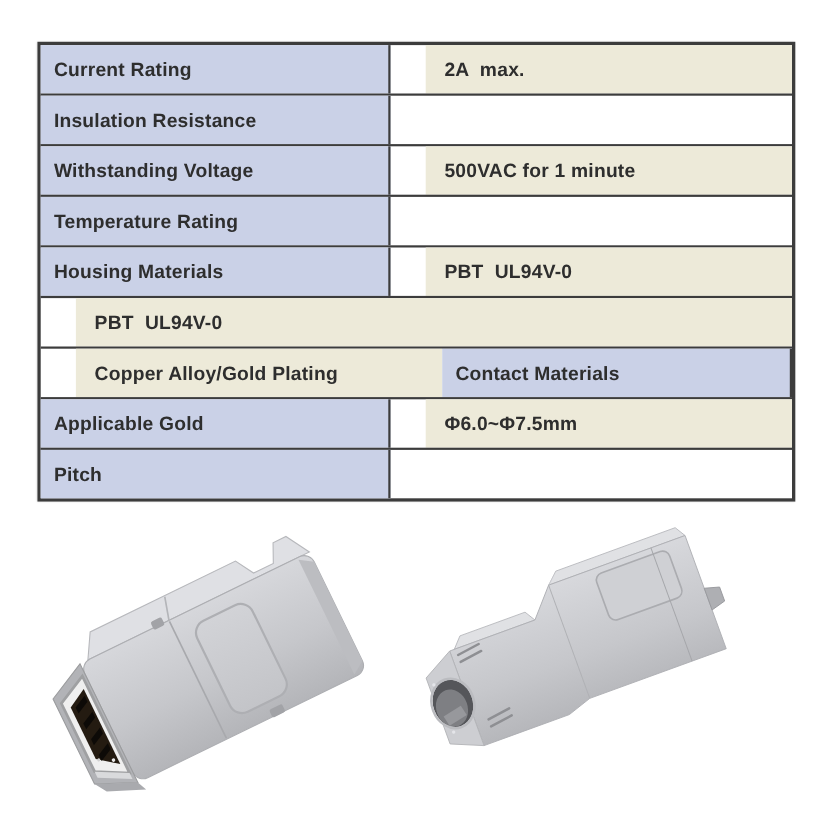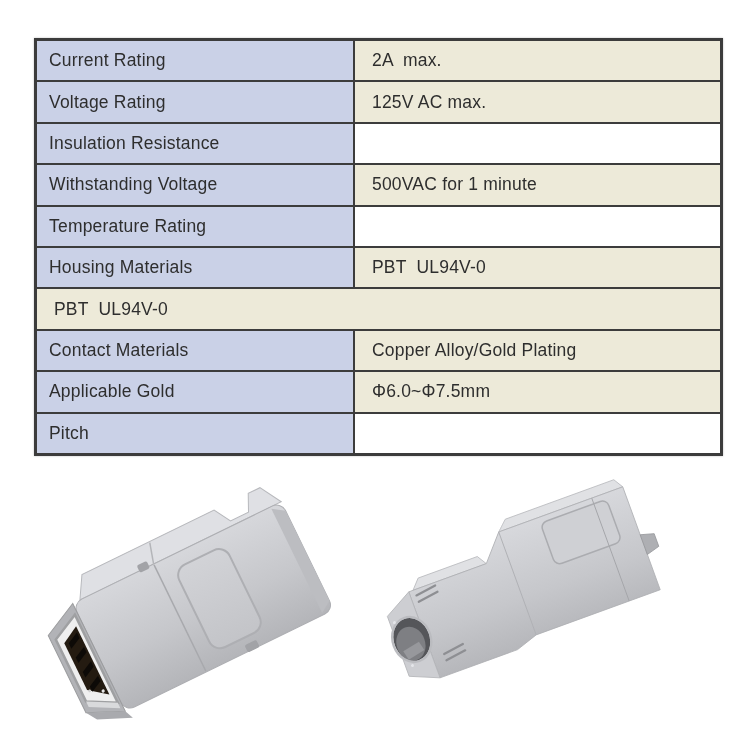--- a/index.html
+++ b/index.html
@@ -11,64 +11,60 @@
   
   .spec-table{
     position:absolute;left:34px;top:38px;width:689px;height:418px;
     box-sizing:border-box;border:3px solid var(--tbl-border,#3c3c3c);
     display:flex;flex-direction:column;
     box-shadow:0 0 2px rgba(0,0,0,.25);
   }
   .spec-row{flex:1;display:flex;border-top:2px solid var(--tbl-border,#3c3c3c);min-height:0;}
   .spec-row:first-child{border-top:none;}
   .cell{display:flex;align-items:center;box-sizing:border-box;
-    font-size:17.5px;letter-spacing:.2px;color:var(--tbl-text,#2e2e2e);white-space:pre;}
+    font-size:17.5px;letter-spacing:.2px;color:var(--tbl-text,#2e2e2e);white-space:pre;font-weight:bold;}
   .cell.label{width:318px;background:var(--label-bg,#cad1e7);padding-left:12px;
     border-right:2px solid var(--tbl-border,#3c3c3c);}
-  .cell.value{flex:1;background:var(--value-bg,#edead9);padding-left:17px;}
+  .cell.value{flex:1;background:var(--value-bg,#edead9);padding-left:17px;margin-left:32px;}
   
   .photo{position:absolute;}
   .photo-front{left:44px;top:479px;width:310px;height:266px;}
   .photo-rear{left:380px;top:470px;width:330px;height:262px;}
   svg{display:block;}
 </style>
 </head>
 <body>
 
 <div class="stage">
 
   <div class="spec-table">
       <div class="spec-row">
         <div class="cell label">Current Rating</div>
         <div class="cell value">2A  max.</div>
-      </div>
-      <div class="spec-row">
-        <div class="cell label">Voltage Rating</div>
-        <div class="cell value">125V AC max.</div>
       </div>
       <div class="spec-row">
         <div class="cell label">Insulation Resistance</div>
       </div>
       <div class="spec-row">
         <div class="cell label">Withstanding Voltage</div>
         <div class="cell value">500VAC for 1 minute</div>
       </div>
       <div class="spec-row">
         <div class="cell label">Temperature Rating</div>
       </div>
       <div class="spec-row">
         <div class="cell label">Housing Materials</div>
         <div class="cell value">PBT  UL94V-0</div>
       </div>
       <div class="spec-row">
         <div class="cell value">PBT  UL94V-0</div>
       </div>
       <div class="spec-row">
+        <div class="cell value">Copper Alloy/Gold Plating</div>
         <div class="cell label">Contact Materials</div>
-        <div class="cell value">Copper Alloy/Gold Plating</div>
       </div>
       <div class="spec-row">
         <div class="cell label">Applicable Gold</div>
         <div class="cell value">Φ6.0~Φ7.5mm</div>
       </div>
       <div class="spec-row">
         <div class="cell label">Pitch</div>
       </div>
     </div>
 

